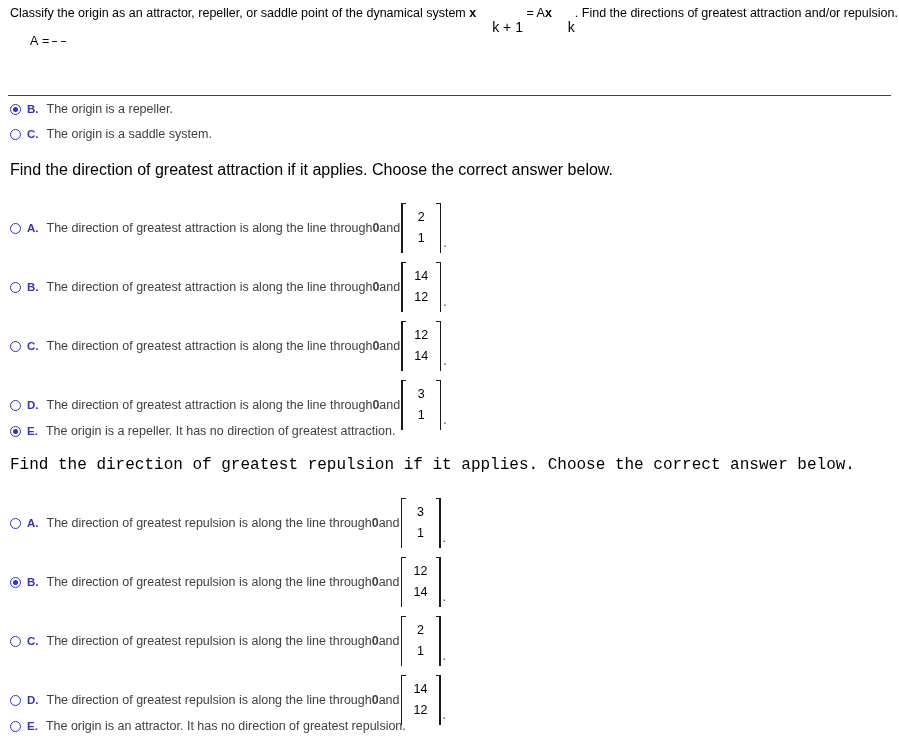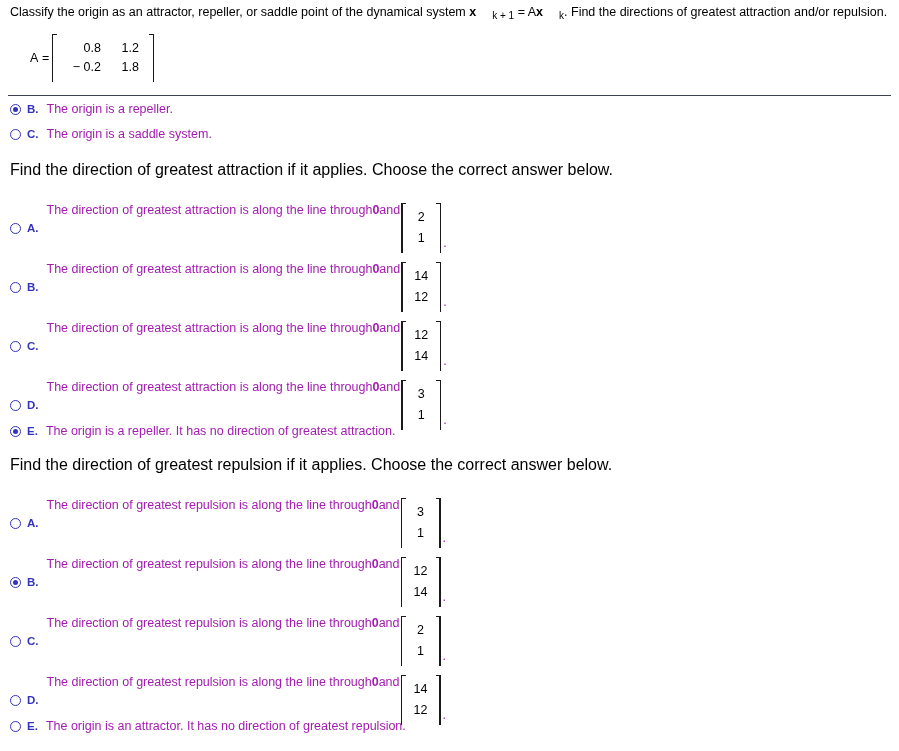--- a/index.html
+++ b/index.html
@@ -30,24 +30,24 @@
     font-size: 12.5px;
     line-height: 15px;
     white-space: nowrap;
     color: #000;
   }
   .mvar {
     font-weight: bold;
     font-style: normal;
   }
   sub {
-    font-size: 10px;
+    font-size: 14px;
     vertical-align: baseline;
     position: relative;
-    top: 3px;
+    top: 15px;
     padding-left: 16px;
   }
   
   .matrix-block {
     position: absolute;
     left: 30px;
     top: 34px;
     display: flex;
     align-items: center;
     font-size: 12.5px;
@@ -152,25 +152,25 @@
   }
   .opt-letter {
     color: #3333bb;
     font-weight: bold;
     font-size: 11.5px;
     margin-right: 8px;
     flex: 0 0 auto;
   }
   .opt-text {
     font-size: 12.5px;
-    color: #a21caf;
+    color: #404040;
   }
   .opt-inline {
     display: flex;
-    align-items: flex-start;
+    align-items: center;
   }
   .period-after {
     margin-left: 1px;
     align-self: flex-end;
     padding-bottom: 3px;
   }
   .section-q {
     position: absolute;
     left: 10px;
     font-size: 16px;
@@ -185,30 +185,20 @@
 <div class="page">
 
   <div class="prompt">
     <span>Classify the origin as an attractor, repeller, or saddle point of the dynamical system </span><span class="mvar">x</span><sub>k + 1</sub><span> = A</span><span class="mvar">x</span><sub>k</sub><span>. Find the directions of greatest attraction and/or repulsion.</span>
   </div>
 
   <div class="matrix-block">
     <span class="matrix-label">A =</span>
     <span class="bracketed">
       <span class="brk left"></span>
-      <span class="mat-rows">
-        <span class="mat-row">
-          <span class="mat-cell">0.8</span>
-          <span class="mat-cell">1.2</span>
-        </span>
-        <span class="mat-row">
-          <span class="mat-cell">− 0.2</span>
-          <span class="mat-cell">1.8</span>
-        </span>
-      </span>
       <span class="brk right"></span>
     </span>
   </div>
 
   <div class="divider"></div>
 
   <div class="opt" style="top:102px;">
     <span class="radio checked"></span>
     <span class="opt-letter">B.</span>
     <span class="opt-text">The origin is a repeller.</span>
@@ -297,21 +287,21 @@
       <span class="opt-text period-after">.</span>
     </span>
   </div>
 
   <div class="opt" style="top:424px;">
     <span class="radio checked"></span>
     <span class="opt-letter">E.</span>
     <span class="opt-text">The origin is a repeller. It has no direction of greatest attraction.</span>
   </div>
 
-  <div class="section-q" style="top:456px;">Find the direction of greatest repulsion if it applies. Choose the correct answer below.</div>
+  <div class="section-q" style="top:456px;font-family:Liberation Mono, monospace;">Find the direction of greatest repulsion if it applies. Choose the correct answer below.</div>
 
   <div class="opt" style="top:498px;">
     <span class="radio"></span>
     <span class="opt-letter">A.</span>
     <span class="opt-inline">
       <span class="opt-text">The direction of greatest repulsion is along the line through </span>
       <span class="opt-text bold0">0</span>
       <span class="opt-text"> and </span>
       <span class="vec bracketed">
         <span class="brk left"></span>

